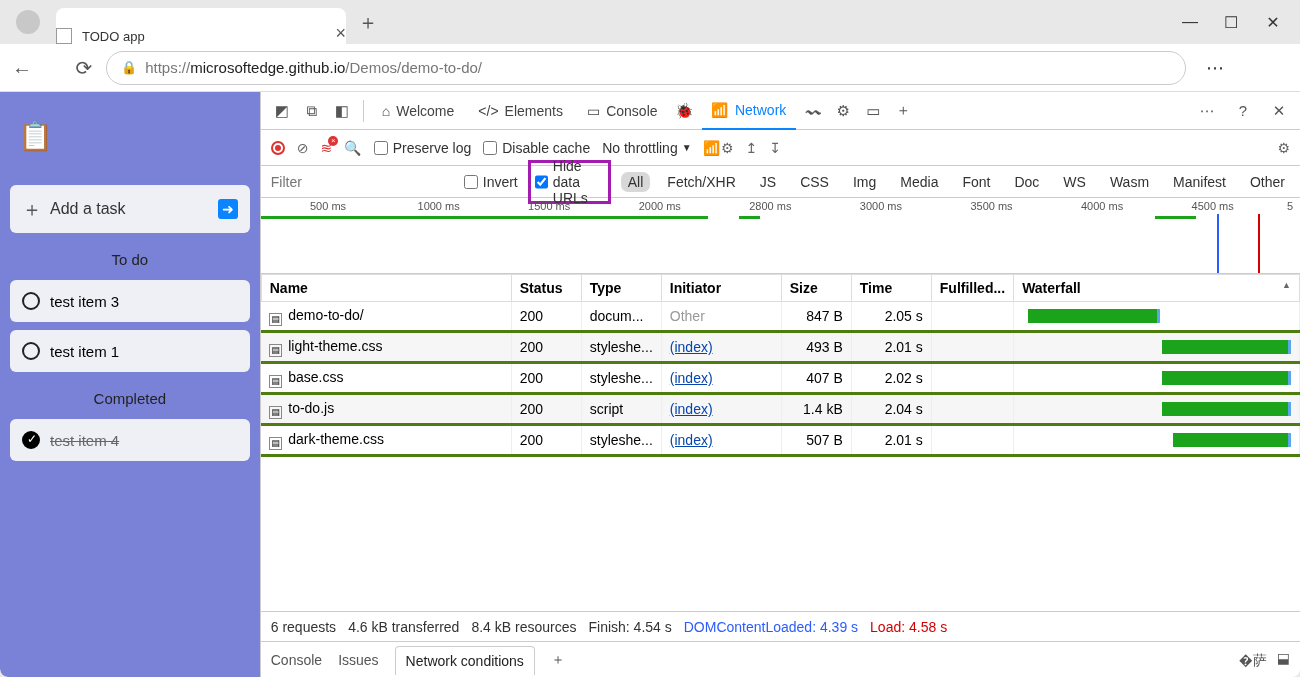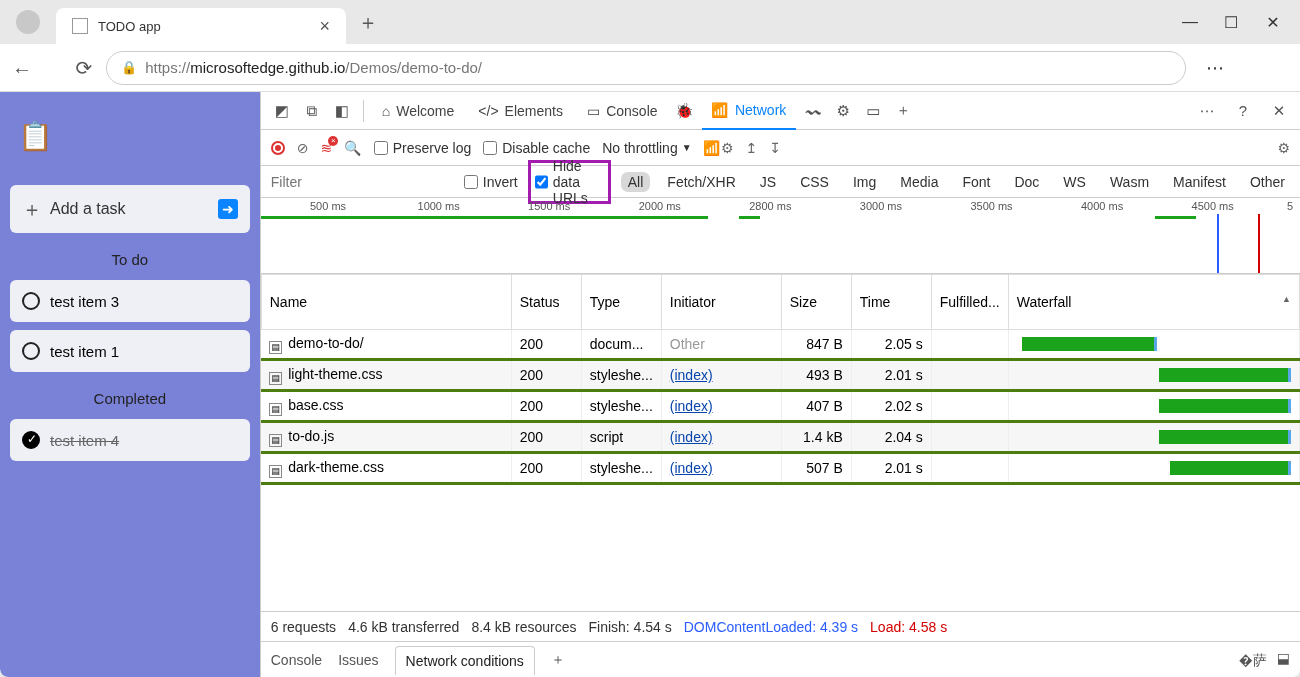--- a/index.html
+++ b/index.html
@@ -1,21 +1,21 @@
 <!DOCTYPE html>
 <html><head>
 <meta charset="utf-8">
 <style>
 * { box-sizing: border-box; margin: 0; padding: 0; font-family: "Segoe UI", Arial, sans-serif; }
 body { width: 1300px; height: 677px; background: #e8e8e8; overflow: hidden; border-radius: 8px; }
 
 
 .titlebar { height: 44px; display: flex; align-items: center; padding: 0 8px; }
 .avatar { width: 24px; height: 24px; background: #c8c8c8; border-radius: 50%; margin: 0 16px 0 8px; }
-.tab { background: #fff; border-radius: 8px 8px 0 0; height: 36px; width: 290px; display: flex; align-items: center; padding: 0 16px; gap: 10px; margin-top: 8px; }
+.tab { background: #fff; border-radius: 8px 8px 0 0; height: 36px; width: 290px; display: flex; align-items: flex-end; padding: 0 0; gap: 10px; margin-top: 8px; }
 .tab-icon { width: 16px; height: 16px; border: 1px solid #999; }
 .tab-title { flex: 1; font-size: 13px; color: #333; }
 .tab-close { font-size: 18px; color: #555; cursor: pointer; }
 .newtab { margin-left: 12px; font-size: 20px; color: #555; cursor: pointer; }
 .win-controls { margin-left: auto; display: flex; gap: 28px; padding-right: 12px; color: #333; }
 .win-btn { width: 14px; text-align: center; cursor: pointer; }
 
 .addrbar { height: 48px; background: #fff; display: flex; align-items: center; padding: 0 12px; gap: 12px; border-bottom: 1px solid #ddd; }
 .nav-arrow { width: 20px; font-size: 20px; color: #555; text-align: center; cursor: pointer; }
 .url-pill { flex: 1; border: 1px solid #ccc; border-radius: 18px; height: 34px; display: flex; align-items: center; padding: 0 14px; gap: 8px; max-width: 1080px; }
@@ -73,21 +73,21 @@
 .timeline { height: 76px; border-bottom: 1px solid #ccc; position: relative; }
 .timeline-labels { display: flex; font-size: 11px; color: #555; padding: 2px 0 0; }
 .timeline-labels span { flex: 1; text-align: center; margin-left: 24px; }
 .timeline-bar { position: absolute; top: 18px; left: 0; right: 0; height: 4px; }
 .tl-seg { position: absolute; height: 3px; background: #1ba41b; top: 0; }
 .tl-marker-blue { position: absolute; width: 2px; background: #2a5cff; top: 16px; bottom: 0; }
 .tl-marker-red { position: absolute; width: 2px; background: #d40000; top: 16px; bottom: 0; }
 
 .grid { flex: 1; overflow: auto; }
 .grid table { width: 100%; border-collapse: collapse; font-size: 14px; }
-.grid th { text-align: left; font-weight: 400; padding: 19px 8px; border: 1px solid #ddd; background: #fff; position: relative; }
+.grid th { text-align: left; font-weight: 700; padding: 5px 8px; border: 1px solid #ddd; background: #fff; position: relative; }
 .grid th.wf::after { content: "▲"; font-size: 9px; color: #666; position: absolute; right: 8px; }
 .grid td { padding: 4px 8px; border-right: 1px solid #eee; border-bottom: 3px solid #4d7c0f; white-space: nowrap; overflow: hidden; text-overflow: ellipsis; }
 .grid tr:nth-child(even) td { background: #f6f6f6; }
 .grid .num { text-align: right; }
 .file-icon { display: inline-block; width: 13px; height: 13px; border: 1px solid #888; margin-right: 6px; vertical-align: -2px; font-size: 9px; text-align: center; line-height: 11px; }
 .initiator-link { color: #0645ad; text-decoration: underline; cursor: pointer; }
 .initiator-other { color: #999; }
 .wf-cell { position: relative; height: 20px; }
 .wf-bar { position: absolute; height: 14px; top: 3px; background: #1ba41b; }
 .wf-tip { position: absolute; height: 14px; top: 3px; width: 3px; background: #5aa7e8; }

